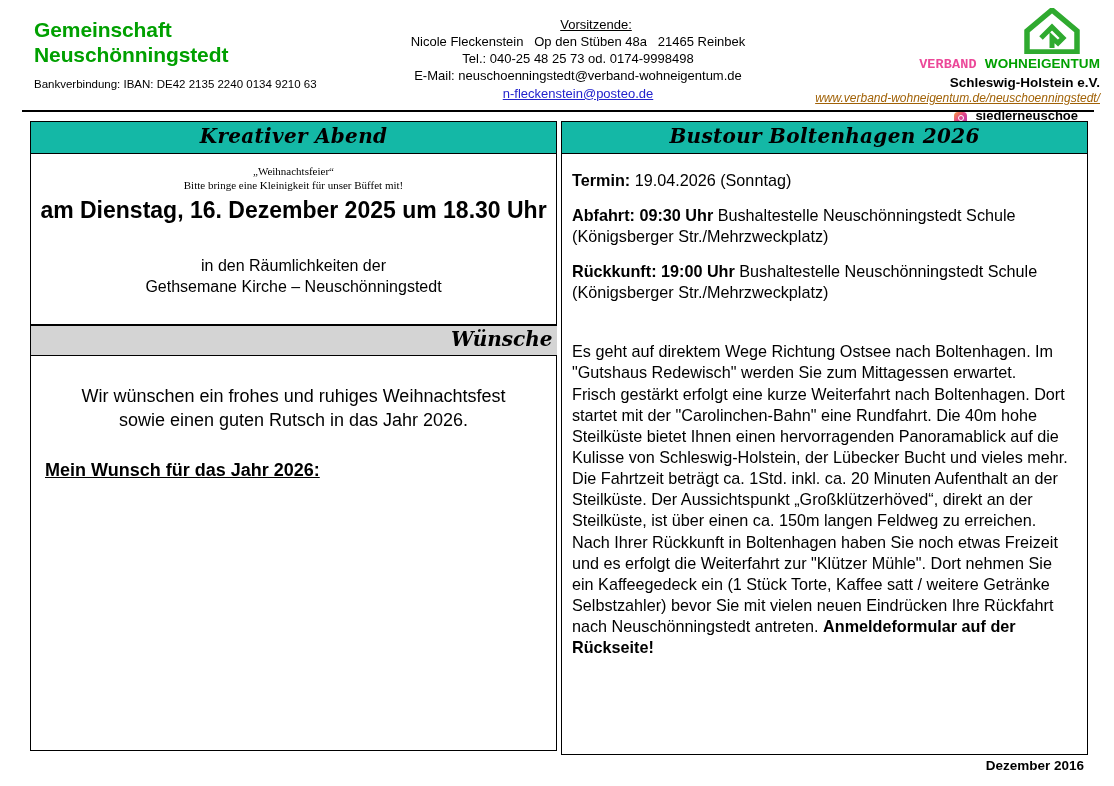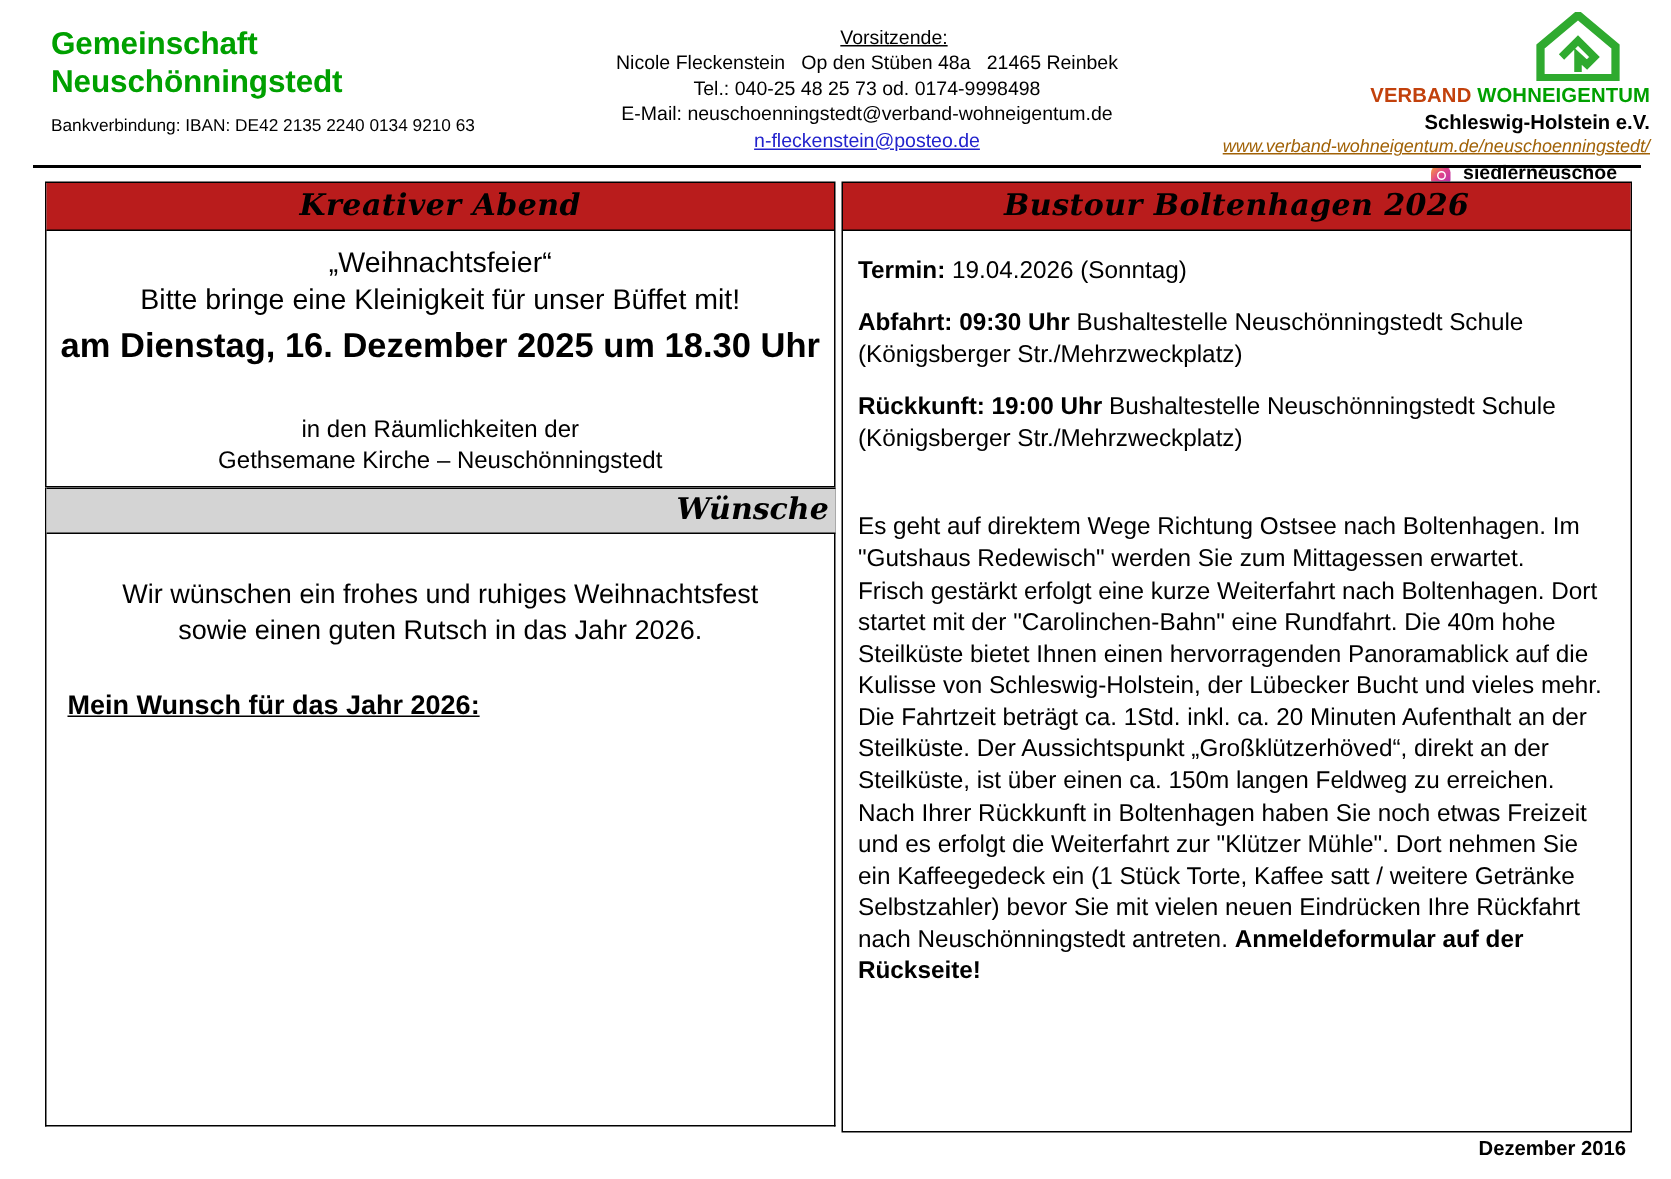--- a/index.html
+++ b/index.html
@@ -77,21 +77,21 @@
     display: block;
     margin-left: auto;
     margin-right: 20px;
     margin-bottom: 1px;
   }
   .vwe-line1 {
     font-weight: bold;
     font-size: 13.5px;
     letter-spacing: 0.1px;
   }
-  .vwe-line1 .word-verband { color: #c2410c; }
+  .vwe-line1 .word-verband { color: #ec4899; font-family: Liberation Mono, monospace; }
   .vwe-line1 .word-wohneigentum { color: #00a000; }
   .vwe-line2 {
     font-weight: bold;
     font-size: 13.5px;
   }
   .vwe-url {
     font-size: 12px;
   }
   .vwe-url a {
     color: #a16207;
@@ -151,41 +151,42 @@
   }
   .col-left  { width: 527px; flex: 0 0 527px; }
   .col-right { width: 527px; flex: 0 0 527px; }
 
   .panel {
     border: 1.5px solid #000000;
     box-sizing: border-box;
     background: #ffffff;
   }
   .panel-head {
-    background: #b91c1c;
+    background: #14b8a6;
     border-bottom: 1.5px solid #000000;
     text-align: center;
     padding: 4px 4px 6px 4px;
     font-family: "DejaVu Serif", "Liberation Serif", serif;
     font-weight: bold;
     font-style: italic;
     font-size: 20px;
     letter-spacing: 0.3px;
     line-height: 1.05;
   }
   .panel-body {
     padding: 10px 8px 10px 8px;
   }
 
   
   .col-left .panel-left-top { height: 204px; }
   .kv-sub {
     text-align: center;
-    font-size: 19px;
+    font-size: 11px;
     line-height: 1.30;
+    font-family: Liberation Serif, serif;
   }
   .kv-big {
     text-align: center;
     font-weight: bold;
     font-size: 23px;
     line-height: 1.24;
     margin-top: 3px;
   }
   .kv-loc {
     text-align: center;

